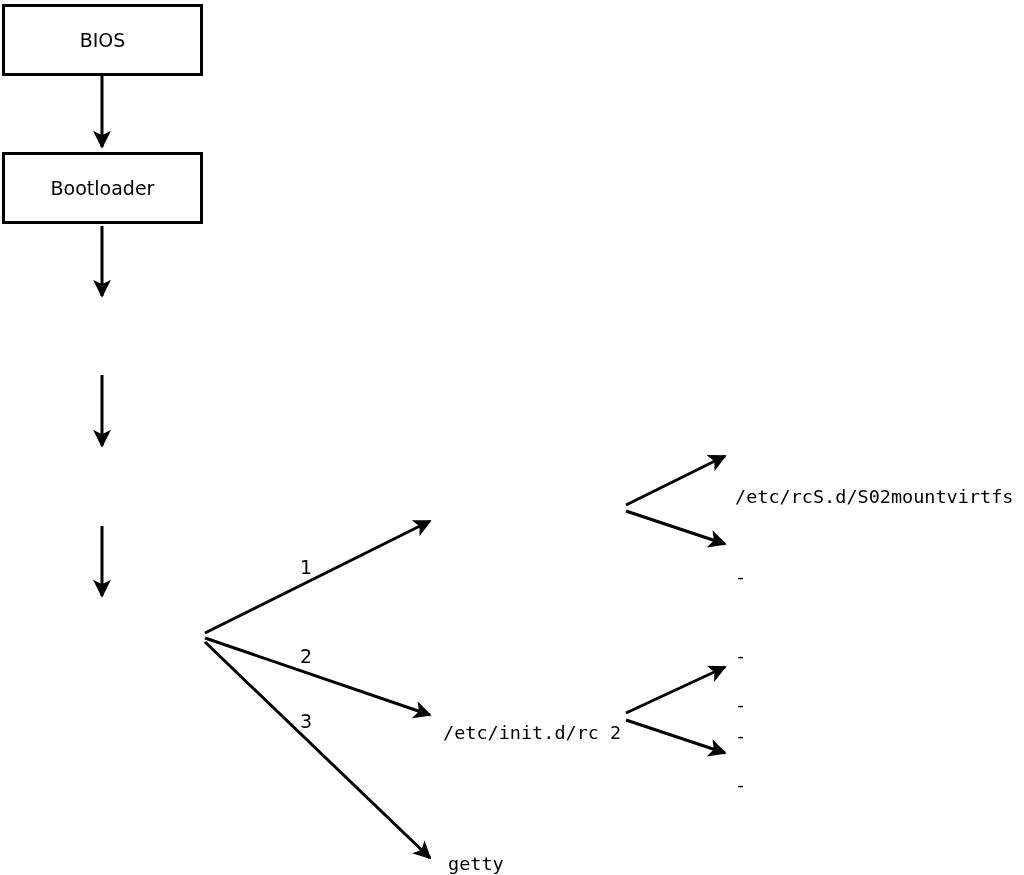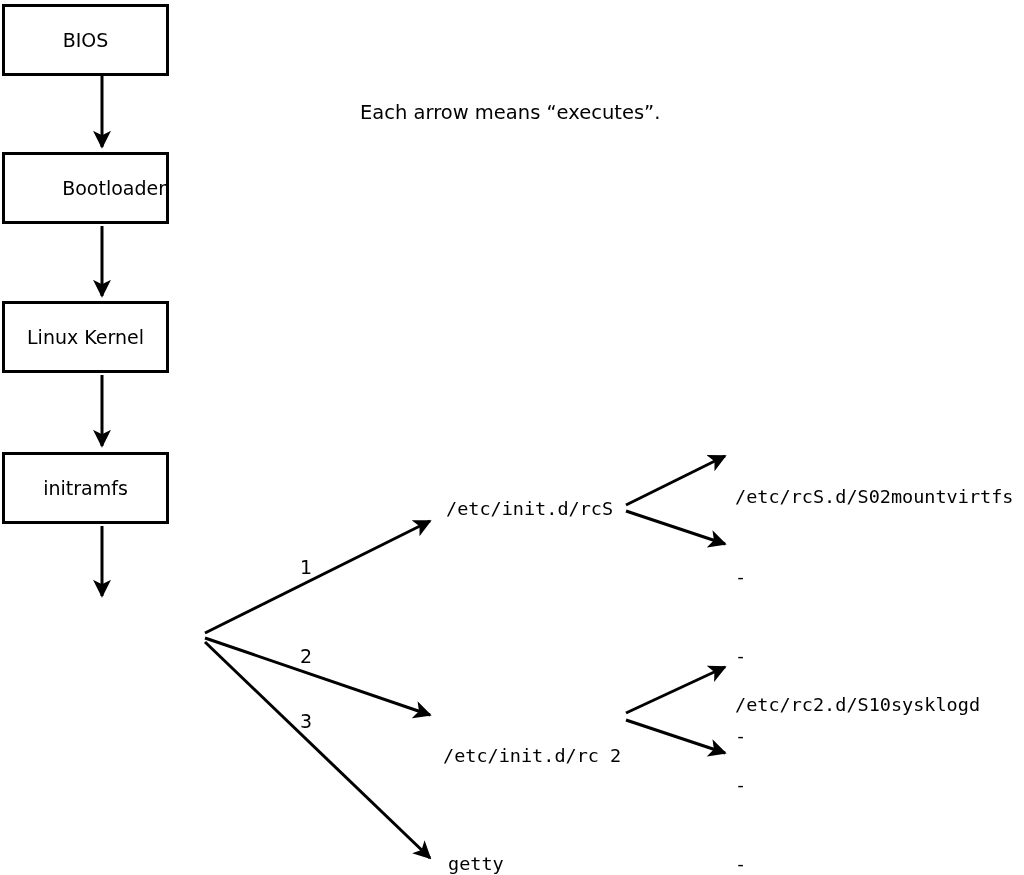--- a/index.html
+++ b/index.html
@@ -18,34 +18,34 @@
   .arrow-layer {
     position: absolute;
     left: 0;
     top: 0;
     width: 1024px;
     height: 875px;
   }
   .node {
     position: absolute;
     left: 2px;
-    width: 167px;
+    width: 201px;
     height: 72px;
     border: 3px solid #000000;
     background: #ffffff;
     box-sizing: border-box;
     display: flex;
     align-items: center;
     justify-content: center;
     font-size: 19px;
     color: #000000;
     white-space: nowrap;
   }
   .node-bios       { top: 4px; }
-  .node-bootloader { top: 152px; justify-content: flex-end; }
+  .node-bootloader { top: 152px; }
   .node-kernel     { top: 301px; }
   .node-initramfs  { top: 452px; }
   .node-init       { top: 602px; }
   .caption {
     position: absolute;
     left: 360px;
     top: 101px;
     font-size: 19.5px;
     color: #000000;
     white-space: nowrap;
@@ -62,21 +62,21 @@
     font-family: "DejaVu Sans Mono", monospace;
     font-size: 18.5px;
     color: #000000;
     white-space: pre;
   }
   .midlabel {
     position: absolute;
     line-height: 26px;
   }
   .label-rcs   { left: 446px; top: 496px; }
-  .label-rc2   { left: 443px; top: 743px; }
+  .label-rc2   { left: 443px; top: 720px; }
   .label-getty { left: 448px; top: 851px; }
   .cluster {
     position: absolute;
     left: 735px;
     line-height: 26.5px;
   }
   .cluster-rcs { top: 431px; }
   .cluster-rc2 { top: 639px; }
 </style>
 </head>
@@ -106,45 +106,36 @@
     <line x1="626" y1="713" x2="725" y2="667" stroke="#000" stroke-width="3" marker-end="url(#ah)"></line>
     <line x1="626" y1="720" x2="725" y2="753" stroke="#000" stroke-width="3" marker-end="url(#ah)"></line>
   </svg>
 
   <div class="node node-bios">
     <span>BIOS</span>
   </div>
   <div class="node node-bootloader">
     <span>Bootloader</span>
   </div>
-  <div class="node node-kernel">
-    <span>Linux Kernel</span>
-  </div>
-  <div class="node node-initramfs">
-    <span>initramfs</span>
-  </div>
 
-  <div class="caption">Each arrow means “executes”.</div>
 
   <span class="branch-num num-1">1</span>
   <span class="branch-num num-2">2</span>
   <span class="branch-num num-3">3</span>
 
-  <div class="mono midlabel label-rcs">/etc/init.d/rcS</div>
   <div class="mono midlabel label-rc2">/etc/init.d/rc 2</div>
   <div class="mono midlabel label-getty">getty</div>
 
   <div class="mono cluster cluster-rcs">
     <div>/etc/rcS.d/S02mountvirtfs</div>
     <div>-</div>
     <div>-</div>
     <div>-</div>
   </div>
 
   <div class="mono cluster cluster-rc2">
-    <div>/etc/rc2.d/S10sysklogd</div>
     <div>-</div>
     <div>-</div>
     
     
   </div>
 
 </div>
 
 </body></html>

